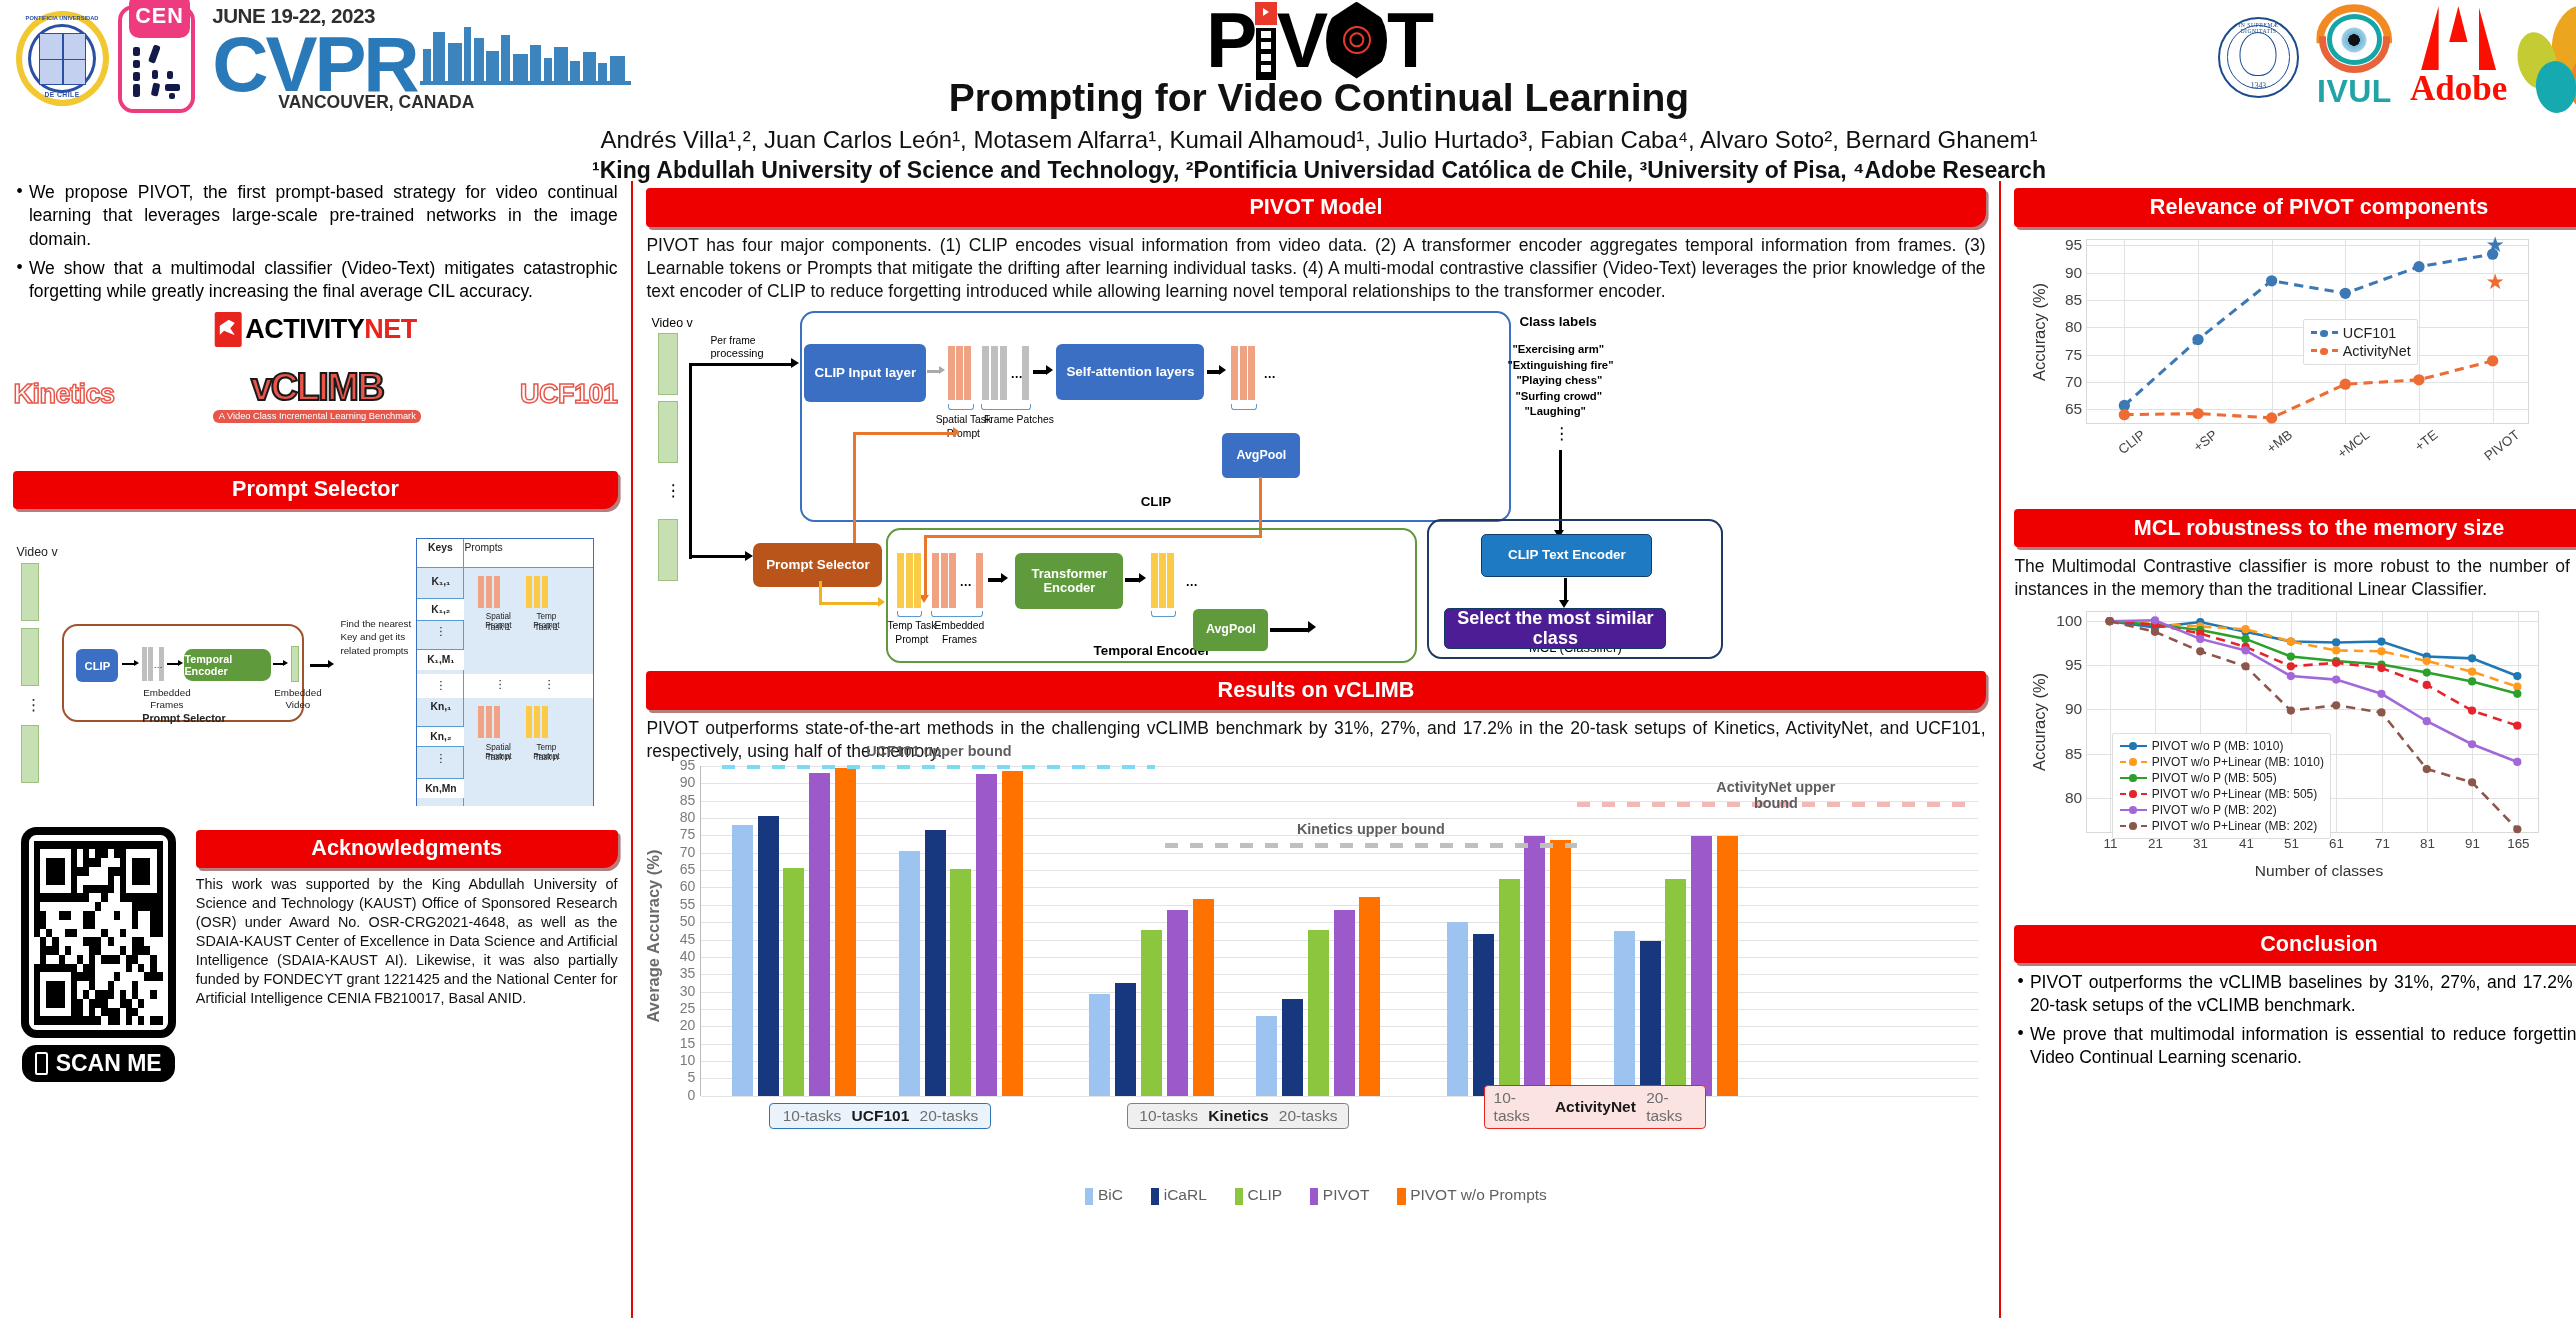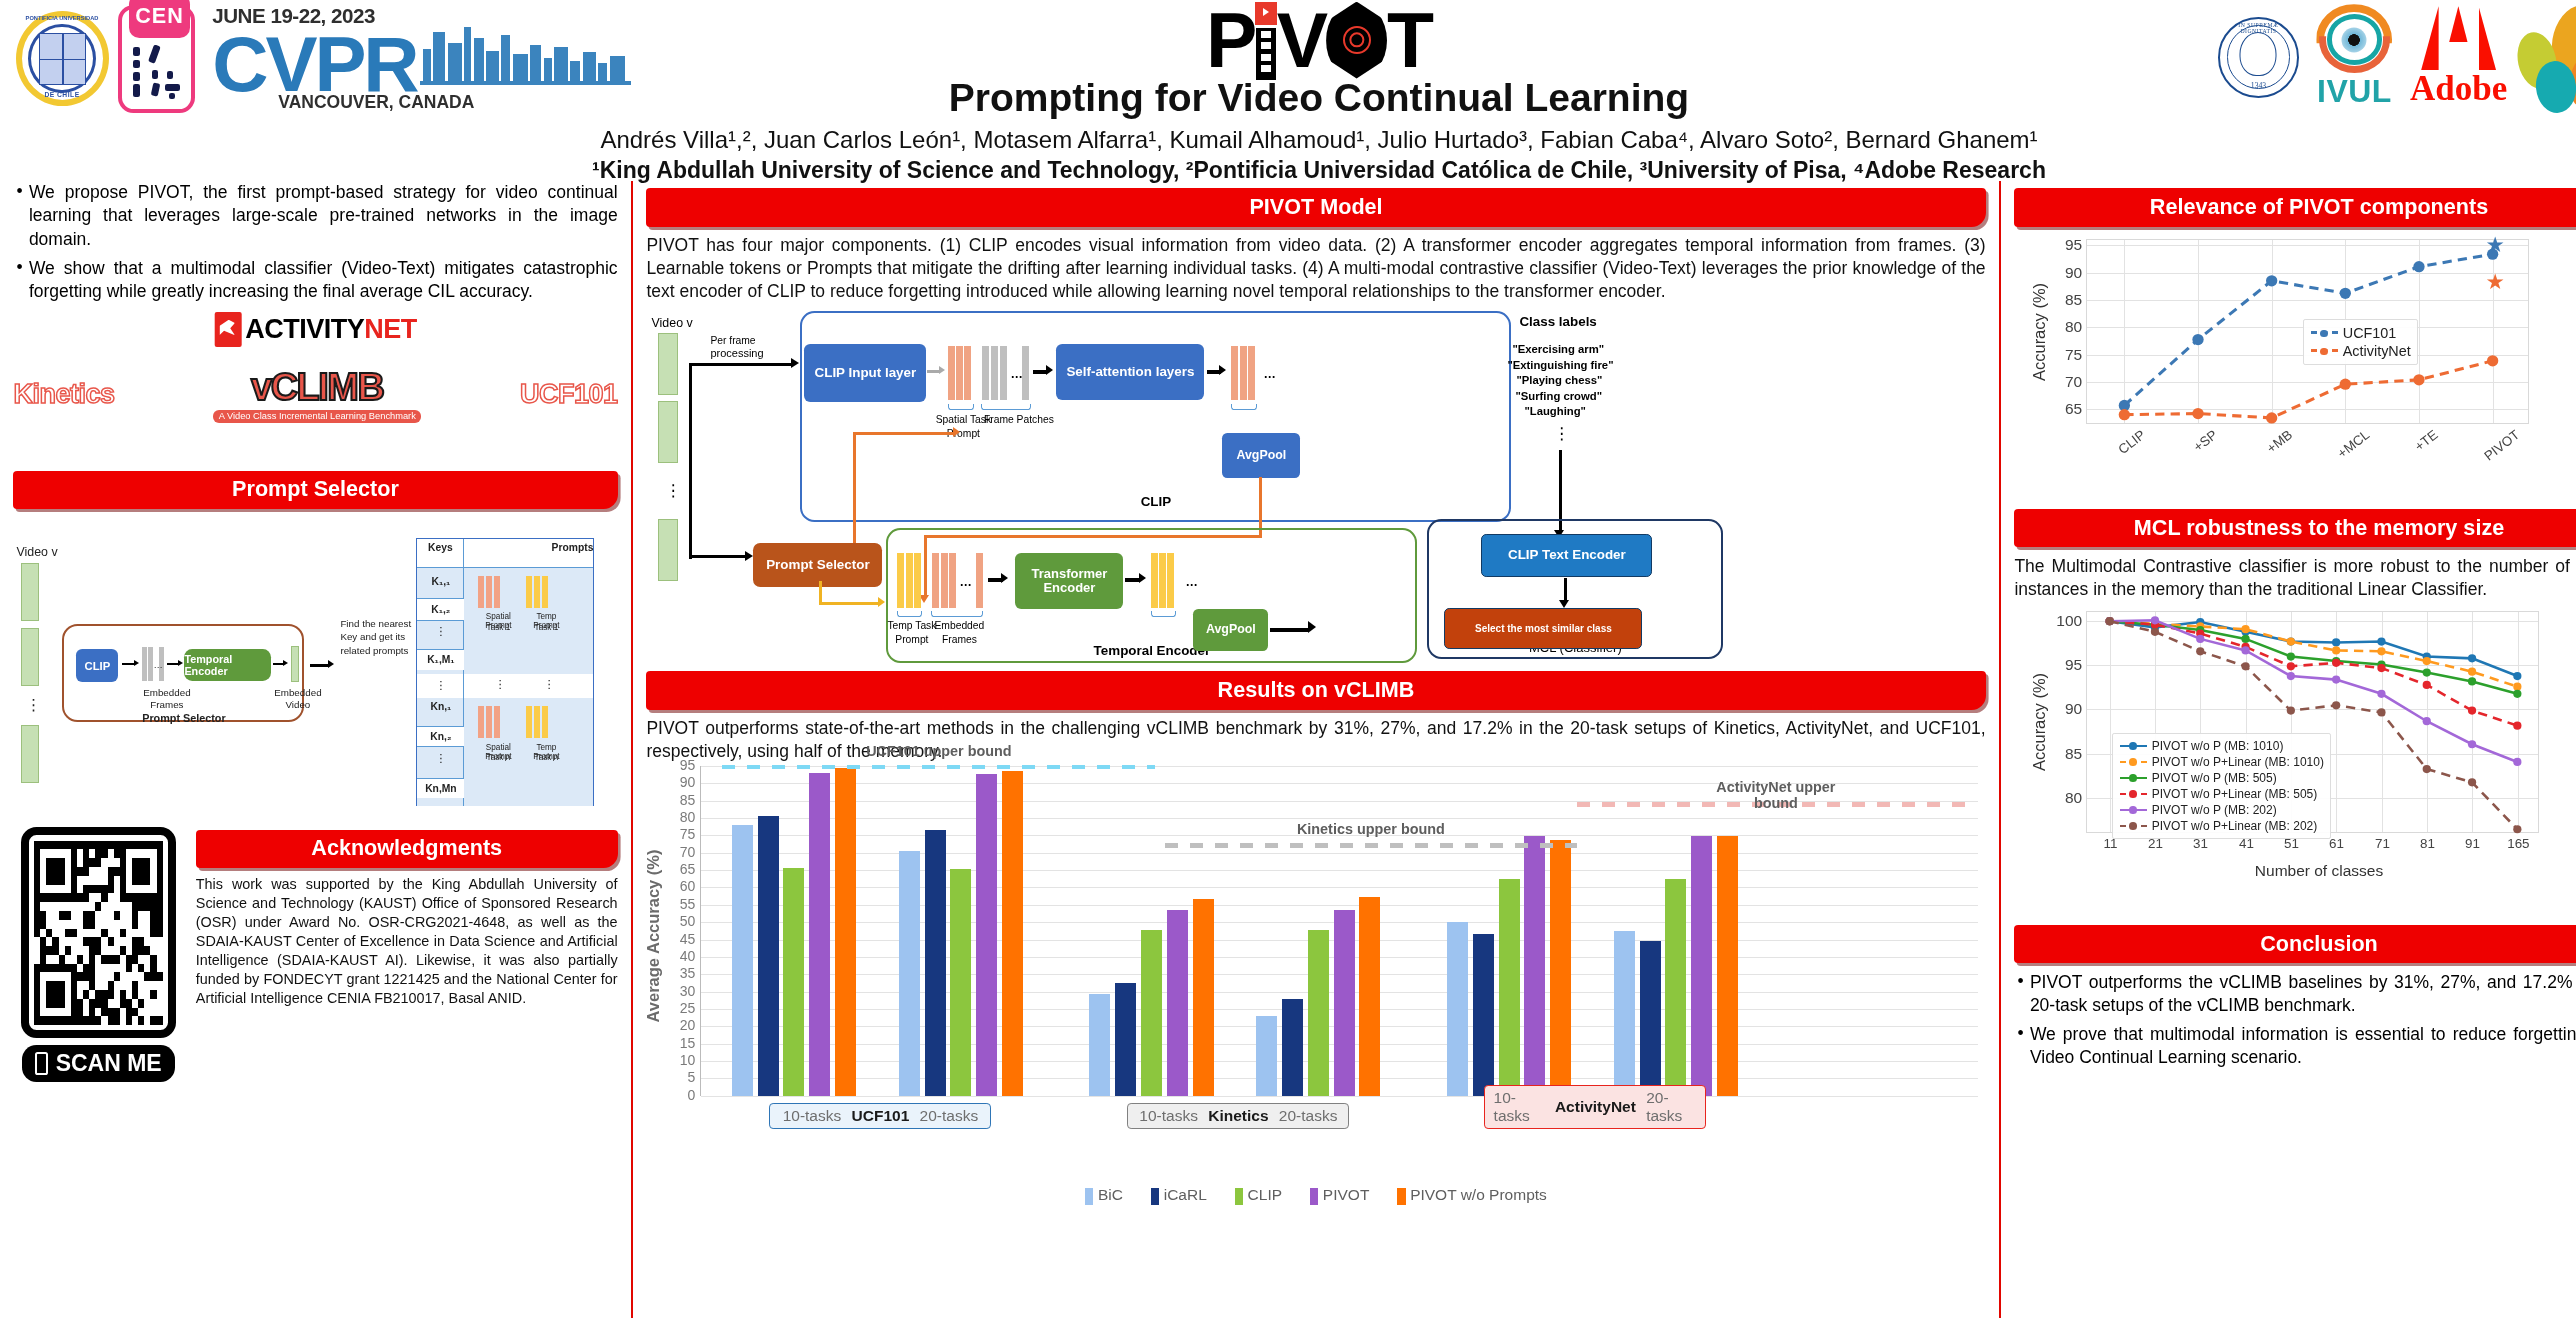--- a/index.html
+++ b/index.html
@@ -113,21 +113,21 @@
   
   .ps-fig{position:relative;height:309px;font-size:10.3px;color:#222;}
   .gbar{background:#c6e0b4;border:0.5px solid #9cc07d;}
   .lbl{position:absolute;font-family:"Liberation Sans Narrow","Liberation Sans",sans-serif;}
   .brownbox{position:absolute;border:2.6px solid #a0522d;border-radius:15.5px;}
   .bluebtn{background:#3b6fc4;color:#fff;border-radius:6.2px;display:flex;align-items:center;justify-content:center;font-weight:bold;}
   .greenbtn{background:#5f9a3c;color:#fff;border-radius:8.2px;display:flex;align-items:center;justify-content:center;font-weight:bold;}
   .ktab{position:absolute;border:1px solid #3b6fc4;}
   .ktab .hr{display:flex;border-bottom:1px solid #5b9bd5;}
   .ktab .c1{width:47px;text-align:center;padding:3.1px 0;font-weight:bold;border-right:1px solid #5b9bd5;}
-  .ktab .c2{flex:1;text-align:right;padding:3.1px 0;font-weight:bold;}
+  .ktab .c2{flex:1;text-align:left;padding:3.1px 0;font-weight:normal;}
   .prow{background:#dce9f7;}
   .pbars{display:flex;gap:2.1px;}
   .pbar{width:5.7px;height:32px;}
 
   
   .ack-wrap{display:flex;gap:12.4px;margin-top:2.1px;}
   .qr-col{width:170px;display:flex;flex-direction:column;align-items:center;}
   .qr-phone{width:155px;height:211px;border:8.2px solid #000;border-radius:15.5px;padding:5.2px;background:#fff;}
   .qr-grid{width:100%;height:100%;display:grid;grid-template-columns:repeat(21,1fr);grid-template-rows:repeat(21,1fr);}
   .qr-grid i{background:#000;}
@@ -967,21 +967,21 @@
         <div class="lbl" style="left:282px;top:331px;font-size:10.3px;width:62px;text-align:center">Frames</div>
         <div class="nodebox greenbtn" style="left:547px;top:306px;width:75px;height:42px;font-size:12.4px;background:#5f9a3c;border-radius:5.2px">AvgPool</div>
         <div style="position:absolute;left:624px;top:325px;width:39px;height:4.1px;background:#000"></div>
         <div style="position:absolute;left:662px;top:318px;width:0;height:0;border-left:8.8px solid #000;border-top:6.2px solid transparent;border-bottom:6.2px solid transparent"></div>
 
         <div class="roundbox" style="left:781px;top:216px;width:296px;height:140px;border:2.6px solid #1f3864"></div>
         <div class="lbl" style="left:781px;top:337px;width:296px;text-align:center;font-size:13px">MCL (Classifier)</div>
         <div class="nodebox" style="left:835px;top:231px;width:171px;height:43px;background:#1f7ac4;border:1.5px solid #123a63;font-size:13.4px;border-radius:5.2px">CLIP Text Encoder</div>
         <div style="position:absolute;left:918px;top:275px;width:3.1px;height:23px;background:#000"></div>
         <div style="position:absolute;left:913px;top:297px;width:0;height:0;border-top:8.2px solid #000;border-left:5.7px solid transparent;border-right:5.7px solid transparent"></div>
-        <div class="nodebox" style="left:798px;top:305px;width:198px;height:41px;background:#c2410c;border:1.5px solid #123a63;font-size:10px;border-radius:5.2px">Select the most similar class</div>
+        <div class="nodebox" style="left:798px;top:305px;width:222px;height:41px;background:#4c1d95;border:1.5px solid #123a63;font-size:18px;border-radius:5.2px">Select the most similar class</div>
       </div>
 
       <div class="sec-head">Results on vCLIMB</div>
       <div class="body-text">PIVOT outperforms state-of-the-art methods in the challenging vCLIMB benchmark by 31%, 27%, and 17.2% in the 20-task setups of Kinetics, ActivityNet, and UCF101, respectively, using half of the memory.</div>
 
       <div class="barchart" id="barchart" style="height: 407px;">
         <div class="bc-ylab" style="top:170px">Average Accuracy (%)</div>
         <div class="bc-axis" id="bcaxis" style="height: 330px; width: 1278px;">
             <div class="bc-grid" style="top: 330px;"></div>
             <div class="bc-ytick" style="top: 330px;">0</div>

